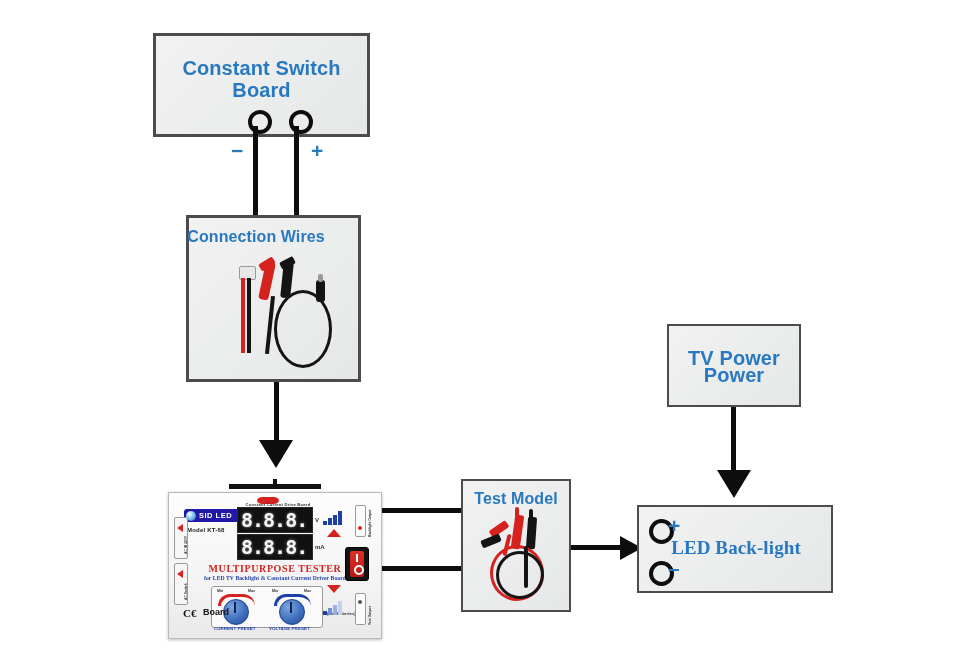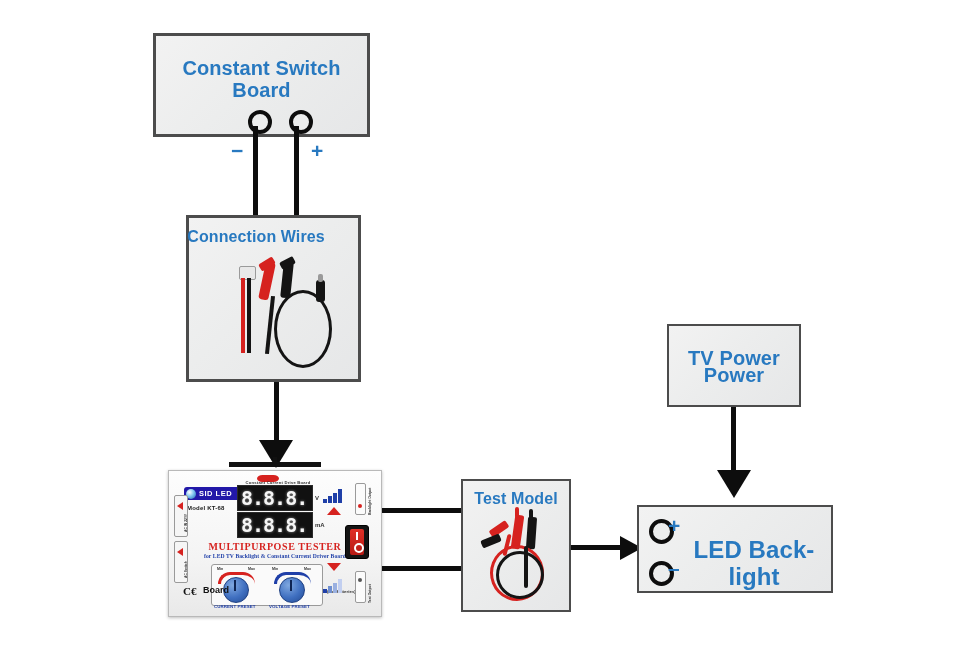--- a/index.html
+++ b/index.html
@@ -19,21 +19,21 @@
   .vw{width:5px;}
   .hw{height:5px;}
   .arrow-d{position:absolute;width:0;height:0;border-left:17px solid transparent;
            border-right:17px solid transparent;border-top:28px solid #0d0d0d;}
   .arrow-r{position:absolute;width:0;height:0;border-top:12px solid transparent;
            border-bottom:12px solid transparent;border-left:22px solid #0d0d0d;}
   .term{position:absolute;border:4px solid #0d0d0d;border-radius:50%;background:#eceded;}
   .sign{position:absolute;color:#2879c0;font-weight:700;}
 
   
-  #tester{position:absolute;left:168px;top:470px;width:212px;height:145px;
+  #tester{position:absolute;left:168px;top:492px;width:212px;height:145px;
           background:linear-gradient(180deg,#fdfdfd 0%,#f4f4f4 60%,#e9e9e9 100%);
           border:1px solid #b9b9b9;box-shadow:0 1px 3px rgba(0,0,0,.25);}
   #tester .tbar{position:absolute;left:60px;top:-9px;width:92px;height:5px;background:#111;}
   #tester .tstem{position:absolute;left:104px;top:-14px;width:4px;height:7px;background:#111;}
   .red-tab{position:absolute;left:88px;top:4px;width:22px;height:7px;
            background:#d6221f;border-radius:11px/7px;}
   .ccd-label{position:absolute;left:56px;top:9px;width:106px;text-align:center;
              font-size:4.2px;color:#333;font-weight:700;letter-spacing:.2px;
              transform:scaleY(.9);}
   .logo{position:absolute;left:15px;top:16px;width:56px;height:13px;
@@ -263,15 +263,15 @@
 
   <div class="wire vw" style="left:731px;top:407px;height:69px;"></div>
   <div class="arrow-d" style="left:717px;top:470px;"></div>
 
   <div class="box thin" style="left:637px;top:505px;width:196px;height:88px;">
   </div>
   <div class="term" style="left:649px;top:519px;width:17px;height:17px;"></div>
   <div class="sign" style="left:668px;top:514px;font-size:21px;">+</div>
   <div class="term" style="left:649px;top:561px;width:17px;height:17px;"></div>
   <div class="sign" style="left:668px;top:556px;font-size:21px;">–</div>
-  <div class="lbl" style="left:680px;top:537px;width:148px;font-size:24px;">LED Back-light</div>
+  <div class="lbl" style="left:662px;top:537px;width:148px;font-size:19px;font-family:Liberation Serif, serif;">LED Back-light</div>
 
 </div>
 
 </body></html>

